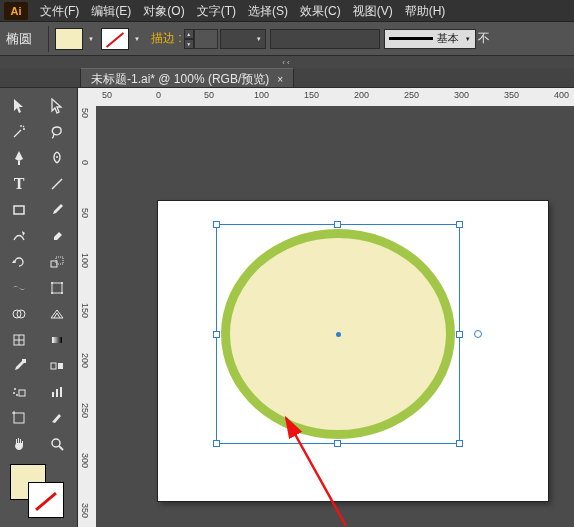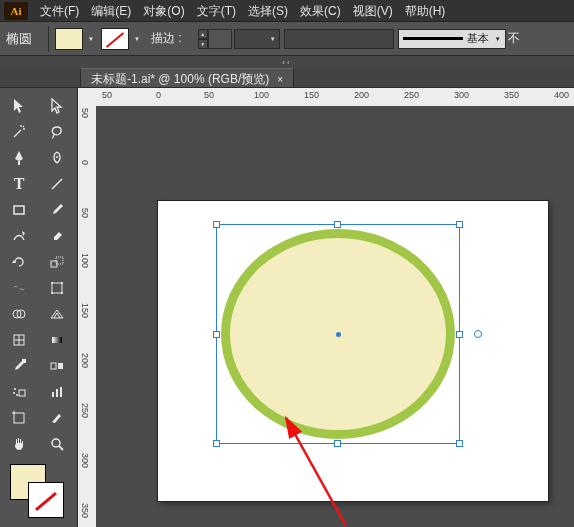--- a/index.html
+++ b/index.html
@@ -28,21 +28,20 @@
     height: 18px;
     background: #2b1705;
     color: #f7a823;
     font-size: 11px;
     font-weight: bold;
     display: flex;
     align-items: center;
     justify-content: center;
     margin-right: 6px;
     border-radius: 2px;
-    font-family: Liberation Serif, serif;
   }
   .menubar .menu-item {
     padding: 0 6px;
     height: 22px;
     line-height: 22px;
     color: #e0e0e0;
     font-size: 12px;
     cursor: default;
   }
 
@@ -92,21 +91,21 @@
   .dd-caret {
     width: 12px;
     height: 22px;
     background:#535353;
     color:#e0e0e0;
     display:flex;
     align-items:center;
     justify-content:center;
     font-size:6px;
   }
-  .label-light { color:#e5e5e5; font-size:12px; margin-left:8px; margin-right:16px; }
+  .label-light { color:#eab308; font-size:12px; margin-left:8px; margin-right:2px; }
   .stroke-weight {
     width: 24px;
     height: 20px;
     background:#545454;
     border:1px solid #2e2e2e;
     display:flex;
     align-items:center;
     justify-content:center;
     font-size:10px;
   }
@@ -139,21 +138,21 @@
     color:#ddd;
   }
   .opacity-box {
     width: 110px;
     height: 20px;
     background:#444;
     border:1px solid #2a2a2a;
     margin-left:4px;
   }
   .profile-select {
-    width: 108px;
+    width: 92px;
     height: 20px;
     background: #ddd;
     border:1px solid #2a2a2a;
     margin-left:4px;
     display:flex;
     align-items:center;
   }
   .profile-line {
     flex:1;
     height: 3px;

